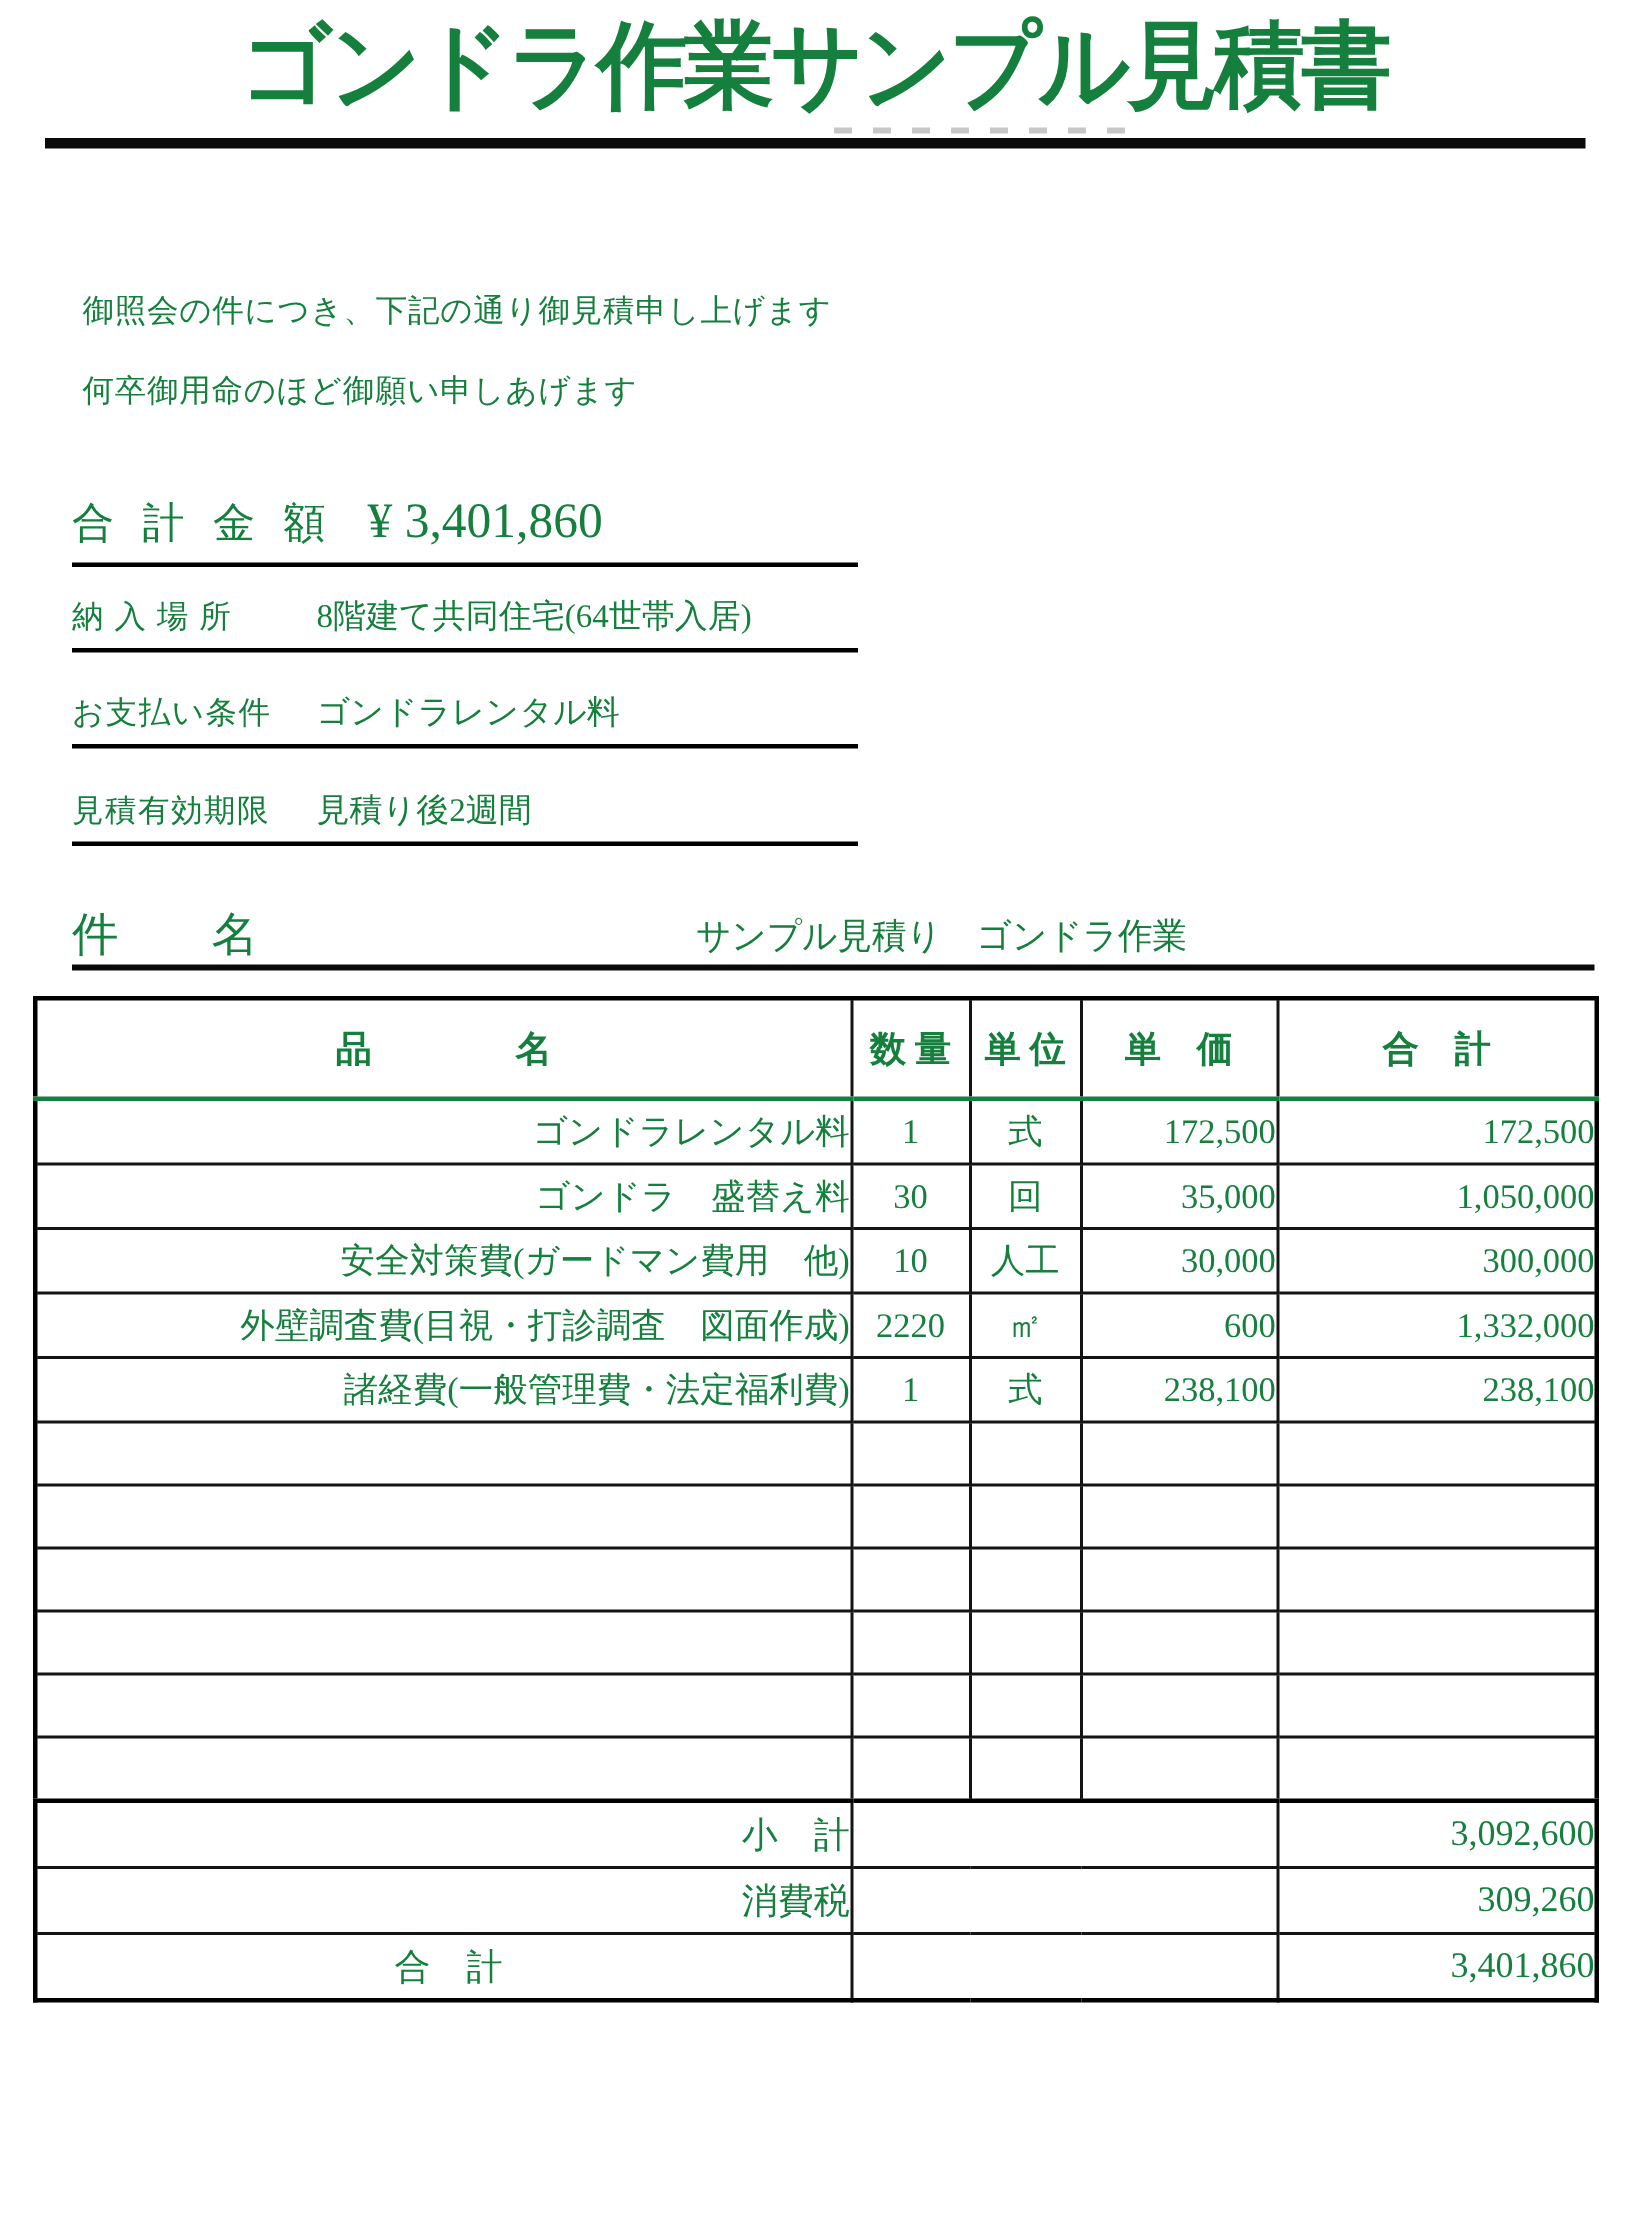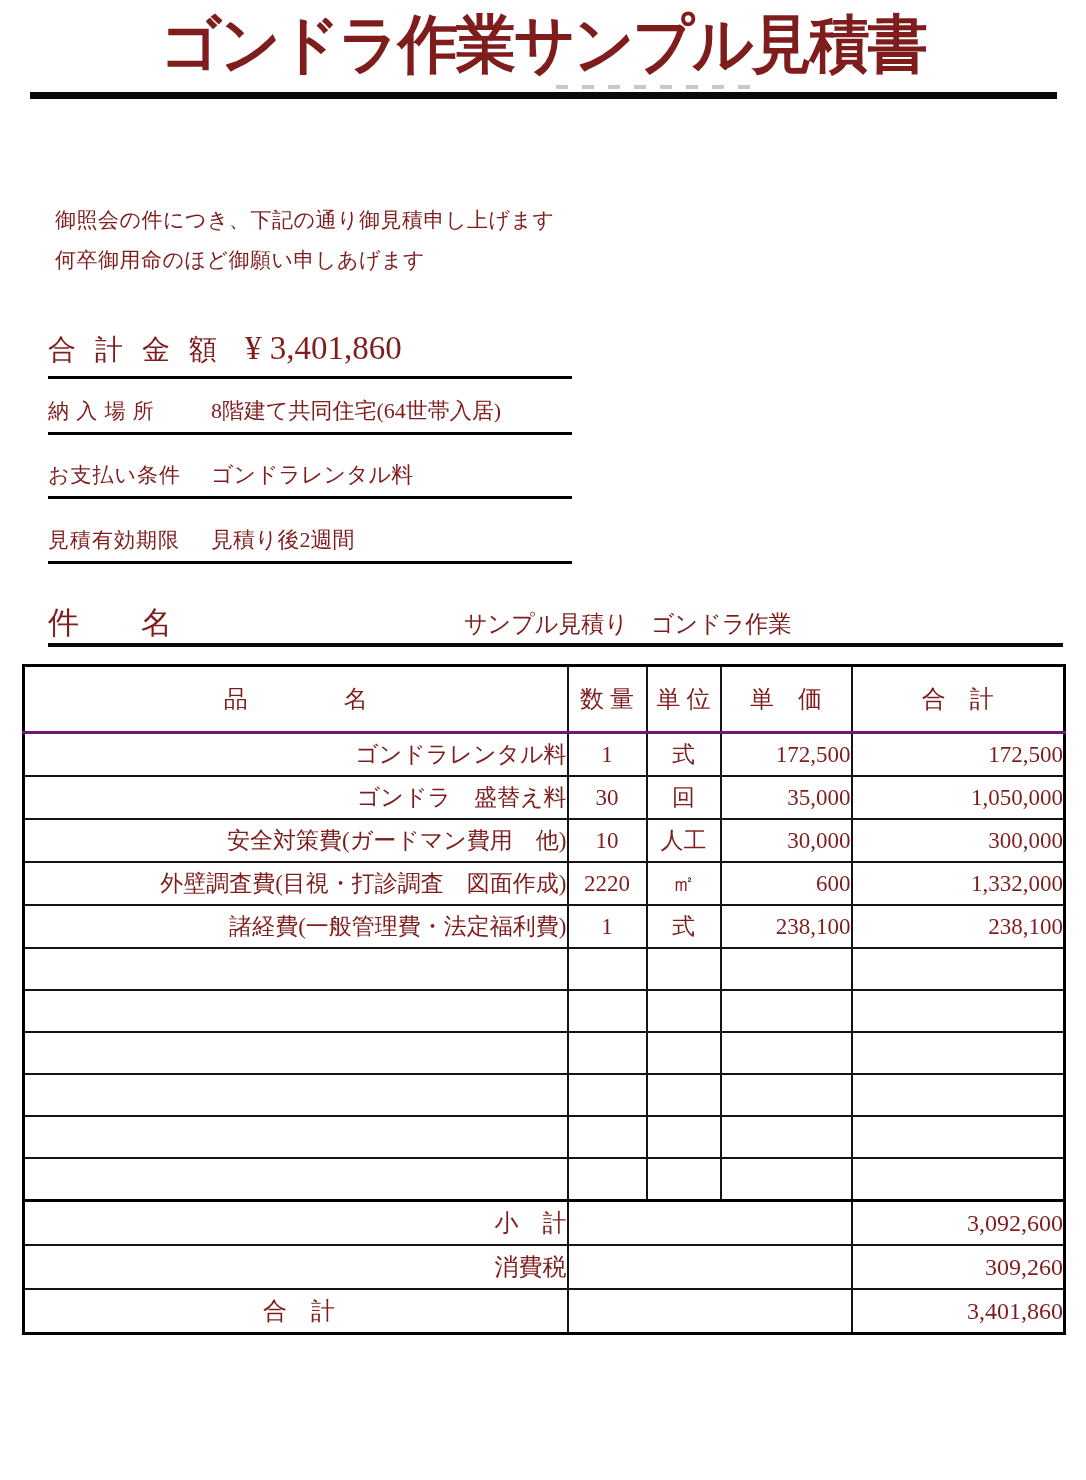--- a/index.html
+++ b/index.html
@@ -2,21 +2,21 @@
 <html><head>
 <meta charset="utf-8">
 <style>
   html,body{margin:0;padding:0;background:#fff;}
   .page{
     position:relative;
     width:1086px;height:1380px;
     background:#fff;
     overflow:hidden;
     font-family:"Liberation Serif","DejaVu Serif",serif;
-    color:#7f1d1d;
+    color:#15803d;
   }
   
   .doc-title{
     position:absolute;top:2px;left:0;width:1086px;
     text-align:center;
     font-family:"DejaVu Sans","Liberation Sans",sans-serif;
     font-weight:900;font-size:60px;letter-spacing:-2px;
     transform:scaleY(1.06);transform-origin:top center;
     margin:0;
   }
@@ -24,21 +24,21 @@
     position:absolute;top:92px;left:30px;width:1027px;height:7px;
     background:#0a0a0a;
   }
   .print-artifact{
     position:absolute;top:85px;left:556px;width:200px;height:4px;
     background:repeating-linear-gradient(90deg,#9a9a9a 0 12px,transparent 12px 26px);
     opacity:.55;
   }
   
   .greeting{position:absolute;left:55px;font-size:21px;letter-spacing:.5px;margin:0;}
-  .greet1{top:206px;}
+  .greet1{top:193px;}
   .greet2{top:246px;}
   
   .total-line{
     position:absolute;top:330px;left:48px;width:524px;
     border-bottom:3px solid #000;padding-bottom:7px;
     white-space:nowrap;
   }
   .total-label{font-size:28px;letter-spacing:6px;}
   .total-amount{font-size:33px;margin-left:18px;}
   
@@ -62,22 +62,22 @@
   table.estimate{
     position:absolute;top:664px;left:22px;
     width:1041px;border-collapse:collapse;table-layout:fixed;
     border:3px solid #000;
   }
   table.estimate td,table.estimate th{
     border:2px solid #141414;
     padding:0;overflow:hidden;white-space:nowrap;
   }
   tr.head th{
-    height:64px;font-weight:normal;font-size:24px;text-align:center;
-    border-bottom:3px solid #701a75;
+    height:64px;font-weight:bold;font-size:24px;text-align:center;
+    border-bottom:3px solid #15803d;
   }
   tr.item-row td{height:41px;font-size:23px;}
   tr.empty-row td{height:40px;}
   td.c-item{text-align:right;padding-left:26px;
     font-family:Liberation Serif, serif;margin-top:28px;}
   td.c-qty{text-align:center;}
   td.c-unit{text-align:center;}
   td.c-price,td.c-total{text-align:right;padding-right:8px;margin-left:21px;}
   tr.sum-row td{height:42px;font-size:24px;}
   tr.sum-row.first td{border-top:3px solid #000;}

